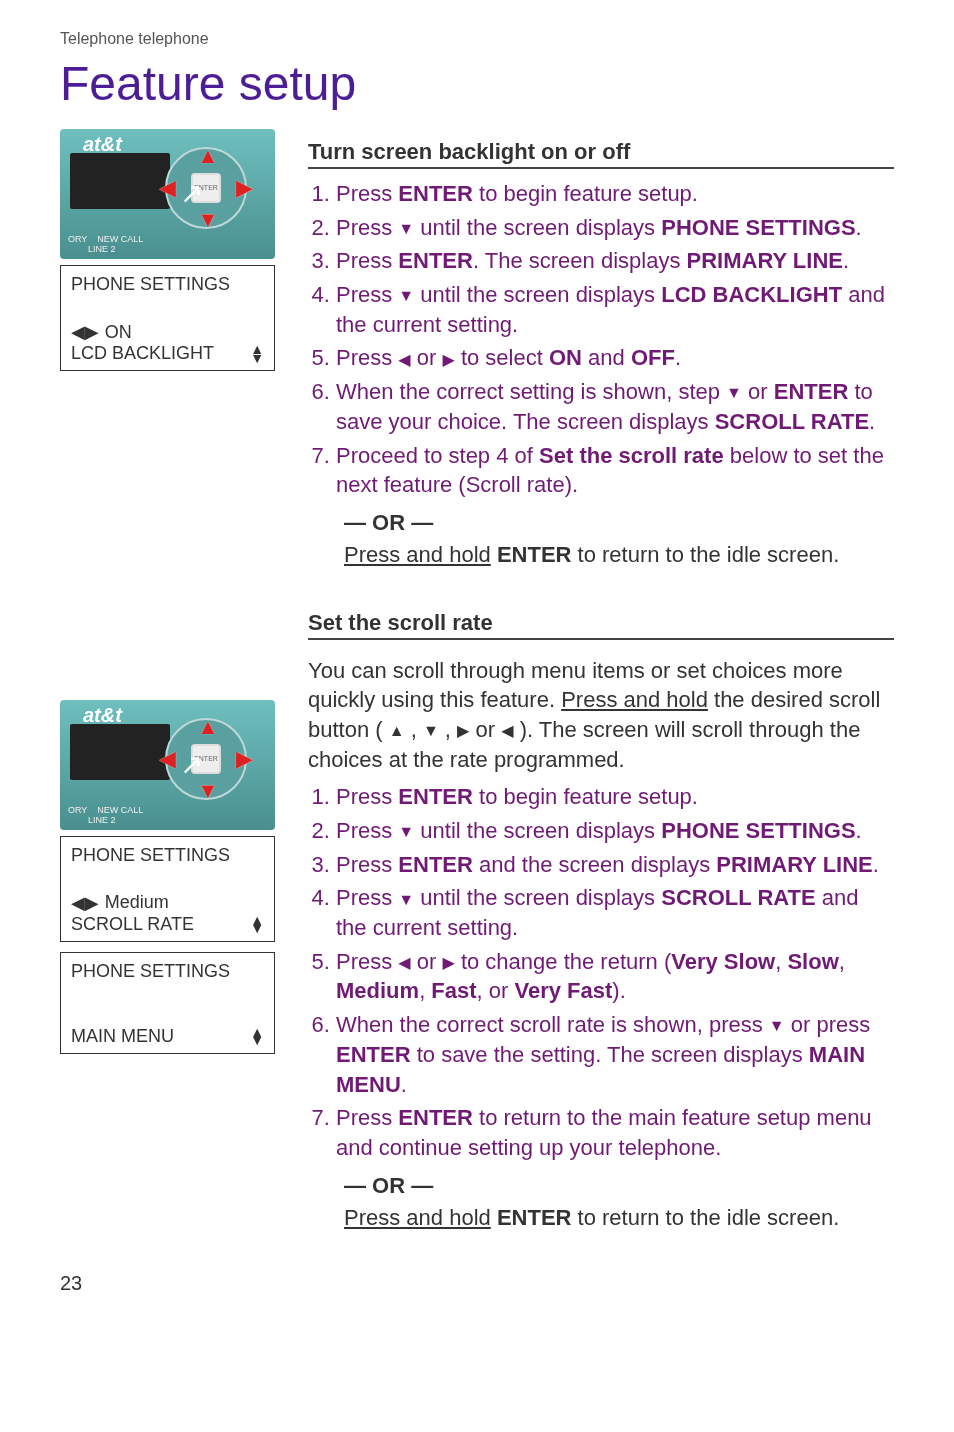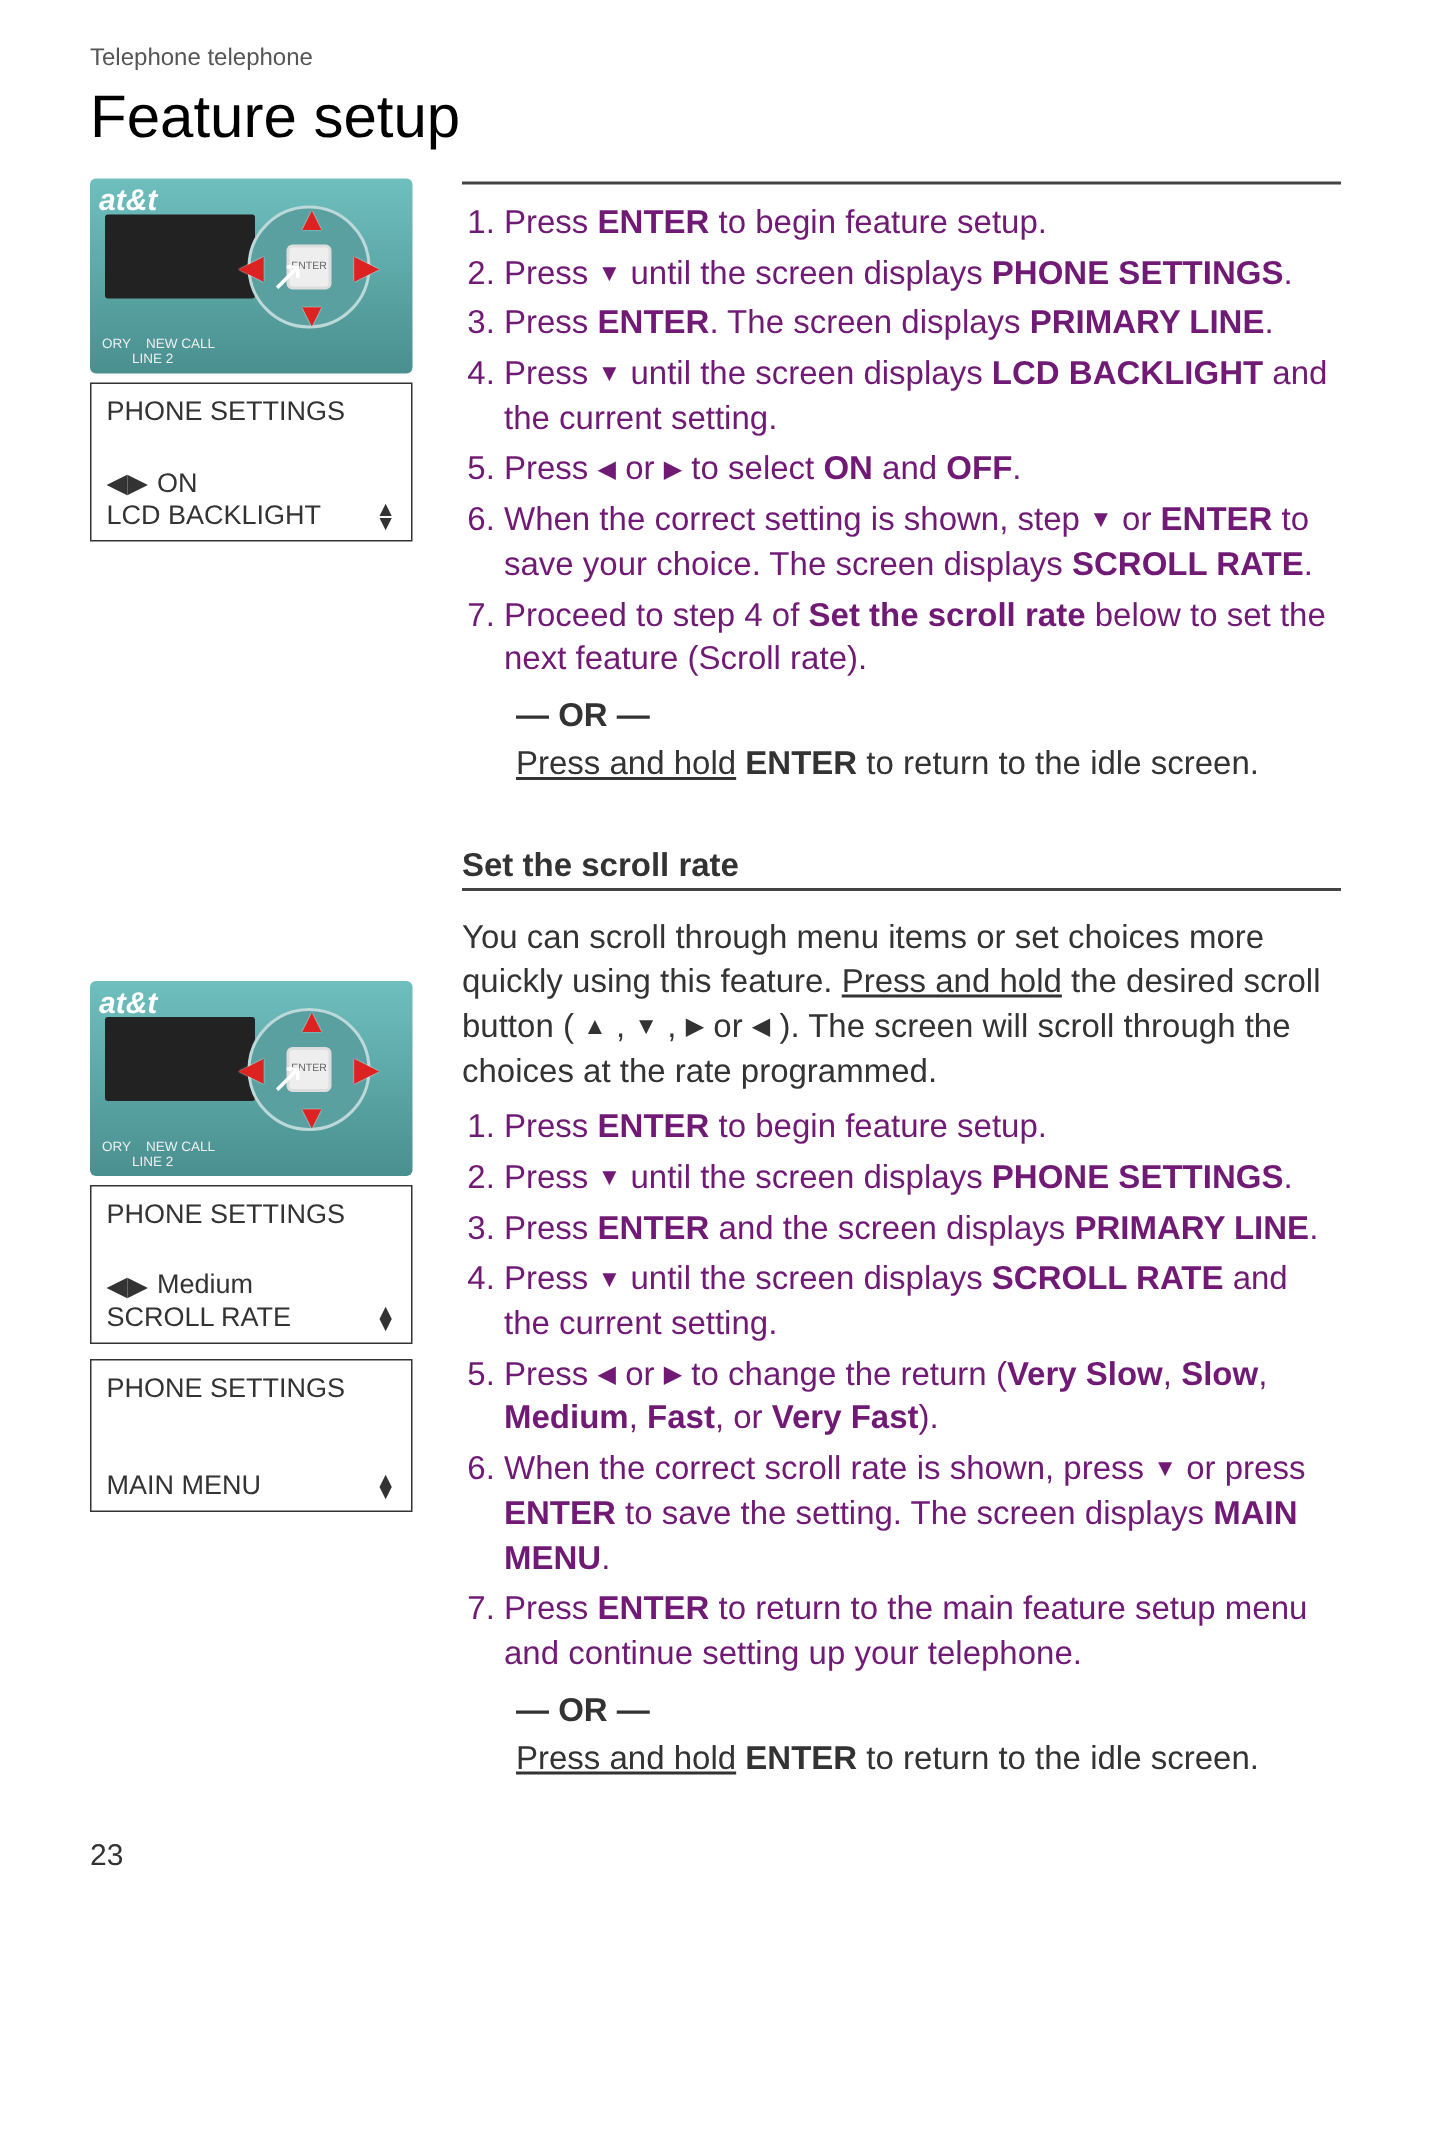--- a/index.html
+++ b/index.html
@@ -13,23 +13,23 @@
   .page {
     padding: 30px 60px 40px 60px;
     box-sizing: border-box;
   }
   .header-small {
     font-size: 16px;
     color: #555;
     margin-bottom: 6px;
   }
   .title {
-    font-size: 40px;
+    font-size: 48px;
     font-weight: 400;
-    color: #000000;
+    color: #4c1d95;
     margin: 8px 0 18px 0;
   }
   .section-heading {
     font-size: 22px;
     font-weight: bold;
     color: #333;
     margin: 10px 0 2px 0;
   }
   hr.section-line {
     border: none;
@@ -54,21 +54,21 @@
     height: 130px;
     background: linear-gradient(#6fbfbf, #4a8f8f);
     border-radius: 4px;
     position: relative;
     margin-bottom: 6px;
     overflow: hidden;
   }
   .phone-brand {
     position: absolute;
     top: 4px;
-    left: 6px;
+    left: 23px;
     color: #fff;
     font-style: italic;
     font-weight: bold;
     font-size: 20px;
   }
   .screen {
     position: absolute;
     top: 24px;
     left: 10px;
     width: 100px;
@@ -222,20 +222,21 @@
         </div>
         <div class="lcd-bottom">
           <span>LCD BACKLIGHT</span>
           <span class="indicator" style="line-height:0.6; font-size:14px; white-space:pre;">▲
 ▼</span>
         </div>
       </div>
     </div>
 
     <div class="right-col">
+      <div class="section-heading">Turn screen backlight on or off</div>
       <hr class="section-line">
       <ol class="steps">
         <li><span>Press </span><span class="bold">ENTER</span><span> to begin feature setup.</span></li>
         <li><span>Press </span><span class="tri">▼</span><span> until the screen displays </span><span class="bold">PHONE SETTINGS</span><span>.</span></li>
         <li><span>Press </span><span class="bold">ENTER</span><span>. The screen displays </span><span class="bold">PRIMARY LINE</span><span>.</span></li>
         <li><span>Press </span><span class="tri">▼</span><span> until the screen displays </span><span class="bold">LCD BACKLIGHT</span><span> and the current setting.</span></li>
         <li><span>Press </span><span class="tri">◀</span><span> or </span><span class="tri">▶</span><span> to select </span><span class="bold">ON</span><span> and </span><span class="bold">OFF</span><span>.</span></li>
         <li><span>When the correct setting is shown, step </span><span class="tri">▼</span><span> or </span><span class="bold">ENTER</span><span> to save your choice. The screen displays </span><span class="bold">SCROLL RATE</span><span>.</span></li>
         <li><span>Proceed to step 4 of </span><span class="bold">Set the scroll rate</span><span> below to set the next feature (Scroll rate).</span></li>
       </ol>

